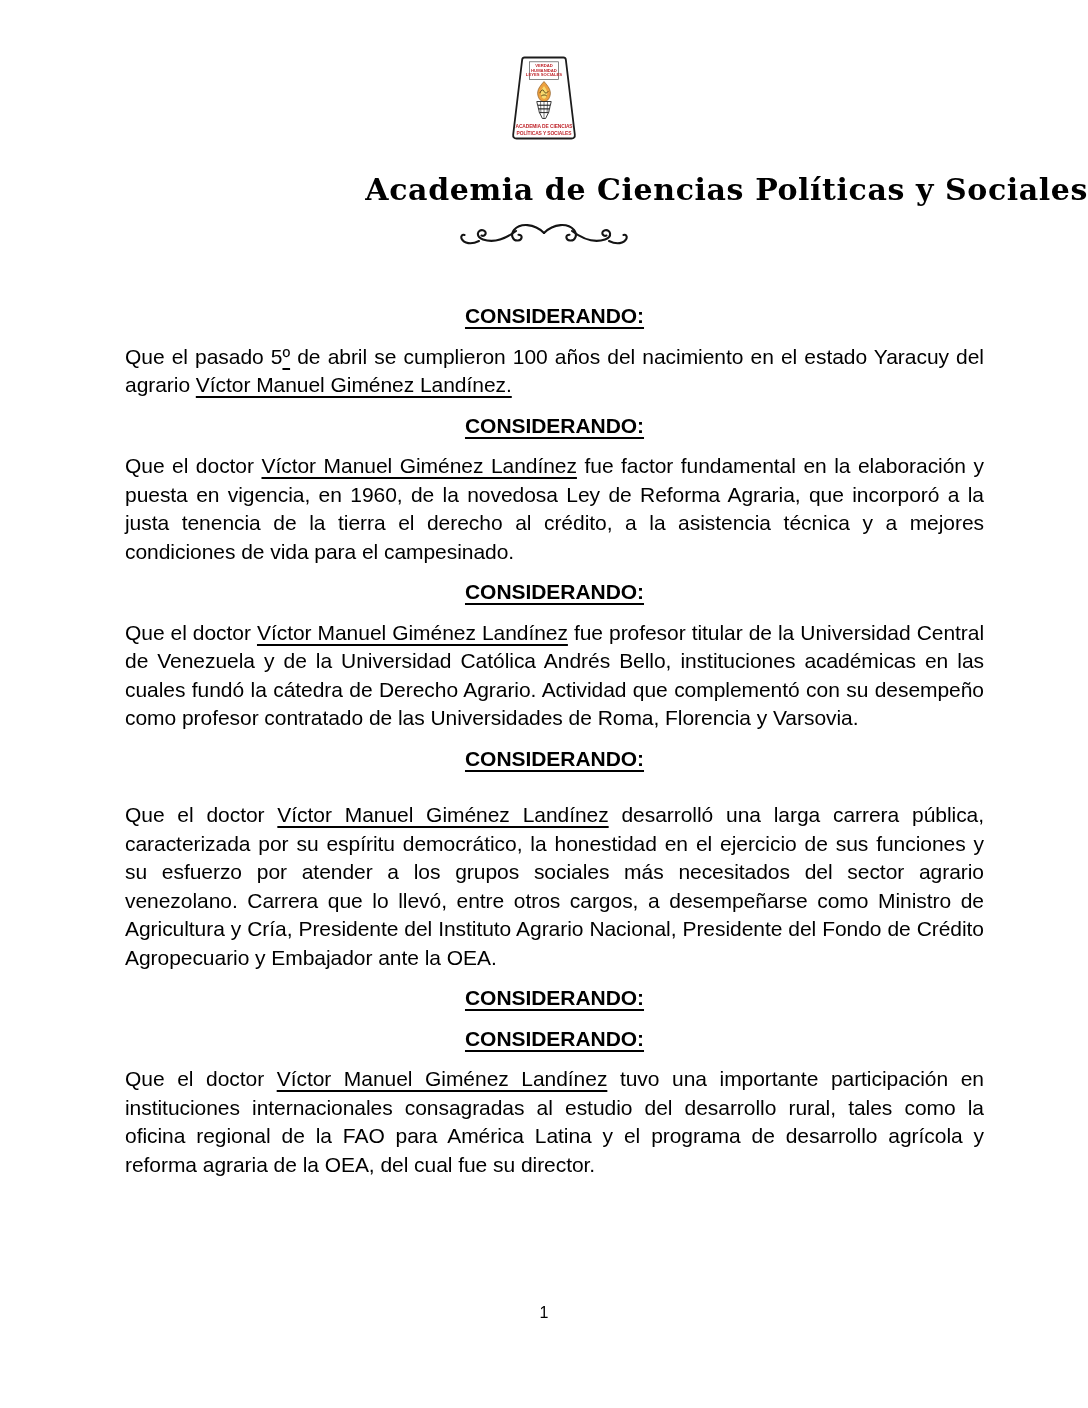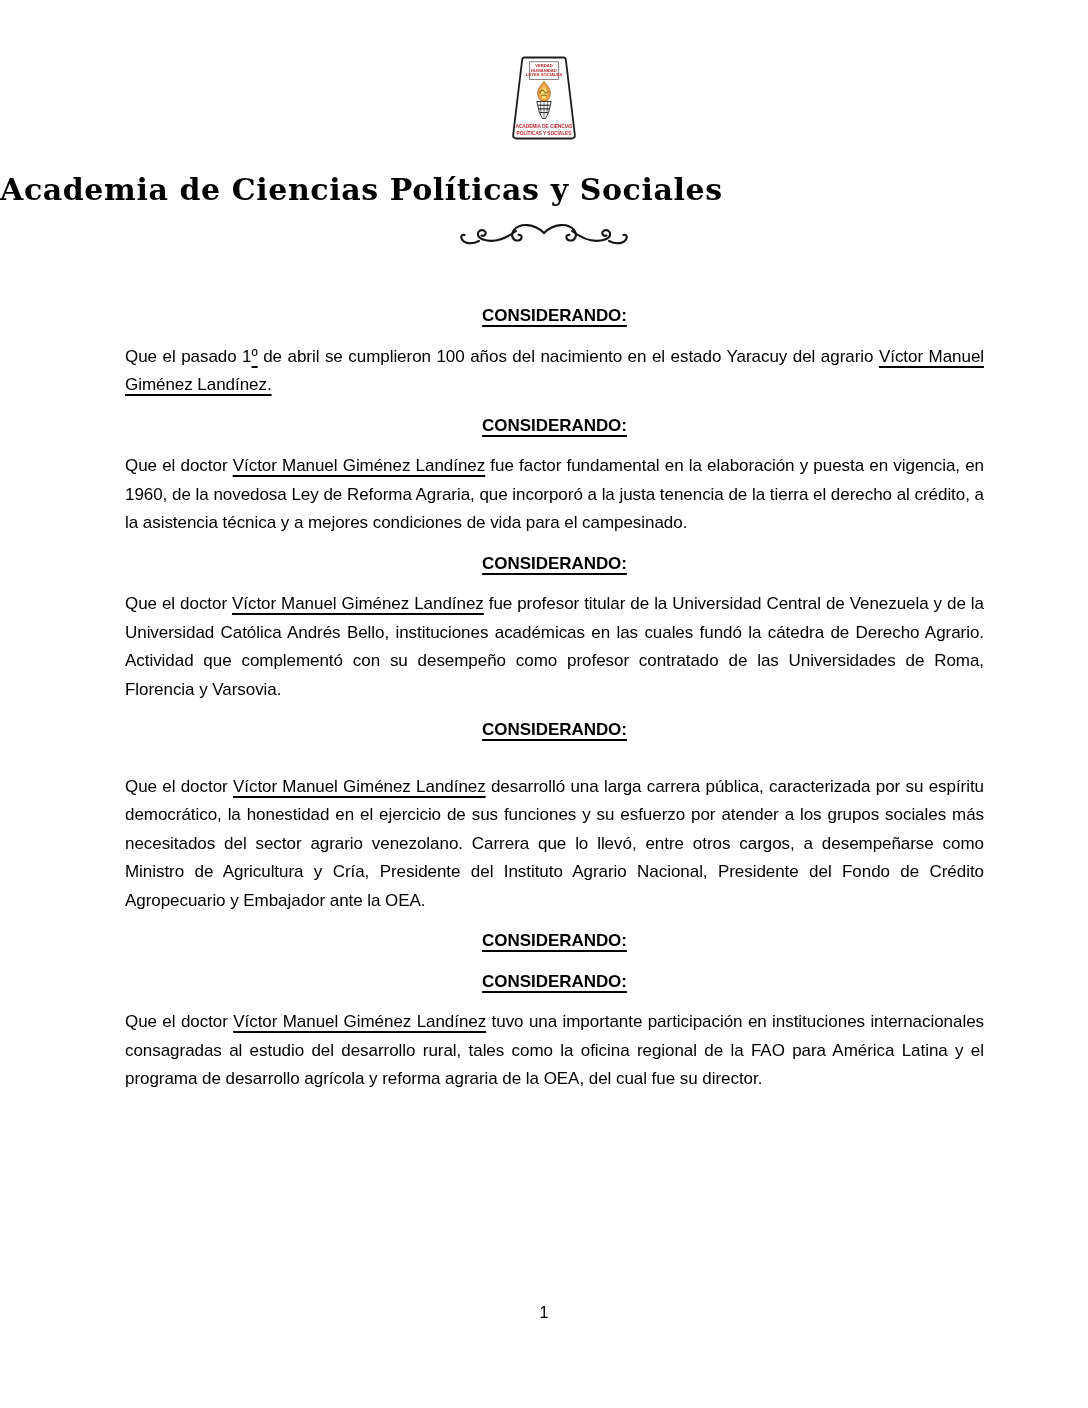--- a/index.html
+++ b/index.html
@@ -26,33 +26,33 @@
   .lname {
     font-family: "Liberation Sans", sans-serif;
     font-weight: bold;
     font-size: 4.9px;
     fill: #c0272d;
     text-anchor: middle;
     letter-spacing: -0.1px;
   }
   .doc-title {
     margin: 27px 0 0 0;
-    text-align: left;
+    text-align: right;
     font-family: "DejaVu Serif", serif;
     font-weight: bold;
     font-size: 30px;
     letter-spacing: 0.6px;
     color: #000;
   }
   .flourish-wrap { margin-top: 13px; text-align: center; }
   
   .content {
     margin-top: 48px;
     padding: 0 104px 0 125px;
-    font-size: 17px;
+    font-size: 21px;
     line-height: 28.5px;
     letter-spacing: -0.05px;
   }
   .cons-heading {
     margin: 12px 0;
     text-align: center;
     font-weight: bold;
   }
   .para {
     margin: 12px 0;
@@ -119,21 +119,21 @@
 
       <path d="M23,21 C15,25 8,23.5 5.5,18.5 C4.5,16 6.5,14 8.5,15"></path>
       <path d="M153,21 C161,25 168,23.5 170.5,18.5 C171.5,16 169.5,14 167.5,15"></path>
     </svg>
   </div>
 
   <main class="content">
 
     <section>
       <p class="cons-heading"><span class="u">CONSIDERANDO:</span></p>
-      <p class="para"><span>Que el pasado 1</span><span class="u">º</span><span> de abril se cumplieron 100 años del nacimiento en el estado Yaracuy del agrario </span><span class="u">Víctor Manuel Giménez Landínez.</span></p>
+      <p class="para"><span>Que el pasado 5</span><span class="u">º</span><span> de abril se cumplieron 100 años del nacimiento en el estado Yaracuy del agrario </span><span class="u">Víctor Manuel Giménez Landínez.</span></p>
     </section>
 
     <section>
       <p class="cons-heading"><span class="u">CONSIDERANDO:</span></p>
       <p class="para"><span>Que el doctor </span><span class="u">Víctor Manuel Giménez Landínez</span><span> fue factor fundamental en la elaboración y puesta en vigencia, en 1960, de la novedosa Ley de Reforma Agraria, que incorporó a la justa tenencia de la tierra el derecho al crédito, a la asistencia técnica y a mejores condiciones de vida para el campesinado.</span></p>
     </section>
 
     <section>
       <p class="cons-heading"><span class="u">CONSIDERANDO:</span></p>
       <p class="para"><span>Que el doctor </span><span class="u">Víctor Manuel Giménez Landínez</span><span> fue profesor titular de la Universidad Central de Venezuela y de la Universidad Católica Andrés Bello, instituciones académicas en las cuales fundó la cátedra de Derecho Agrario. Actividad que complementó con su desempeño como profesor contratado de las Universidades de Roma, Florencia y Varsovia.</span></p>

